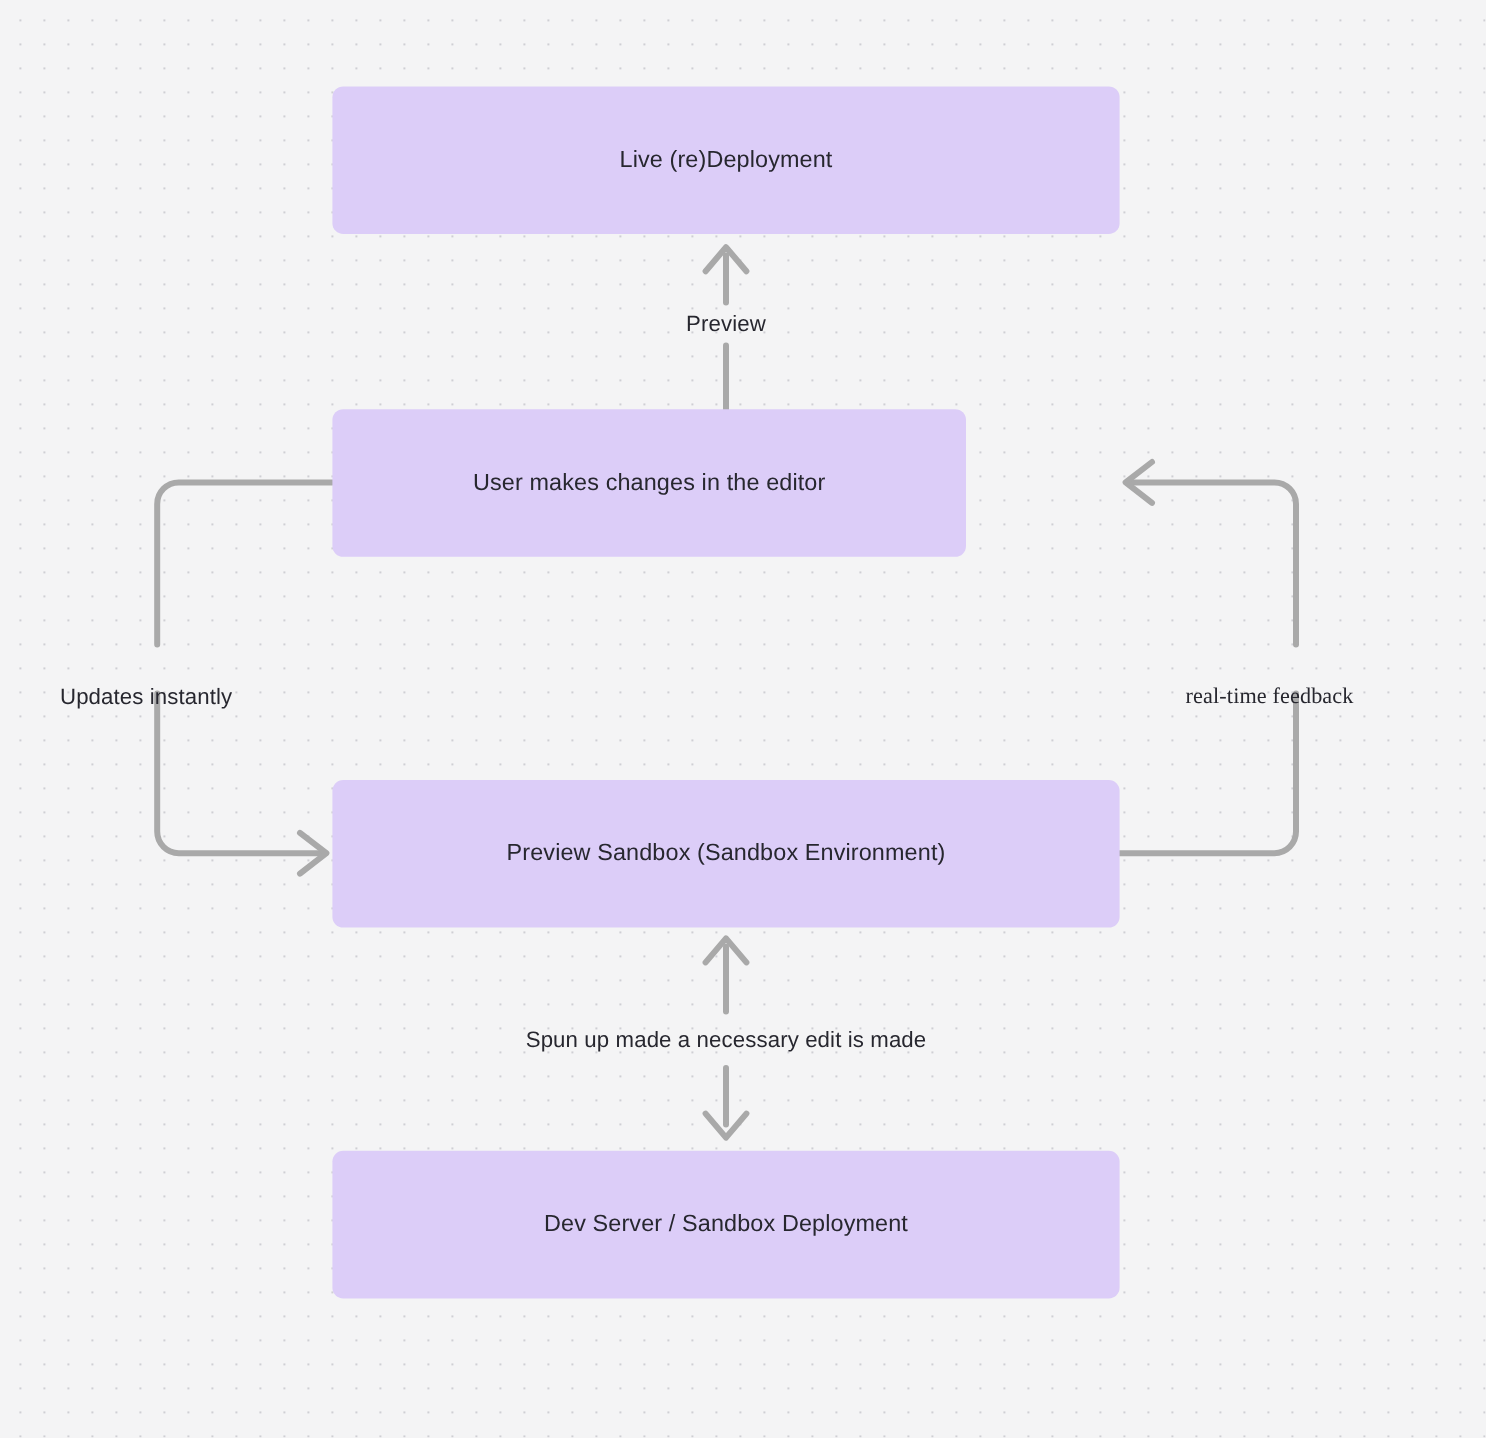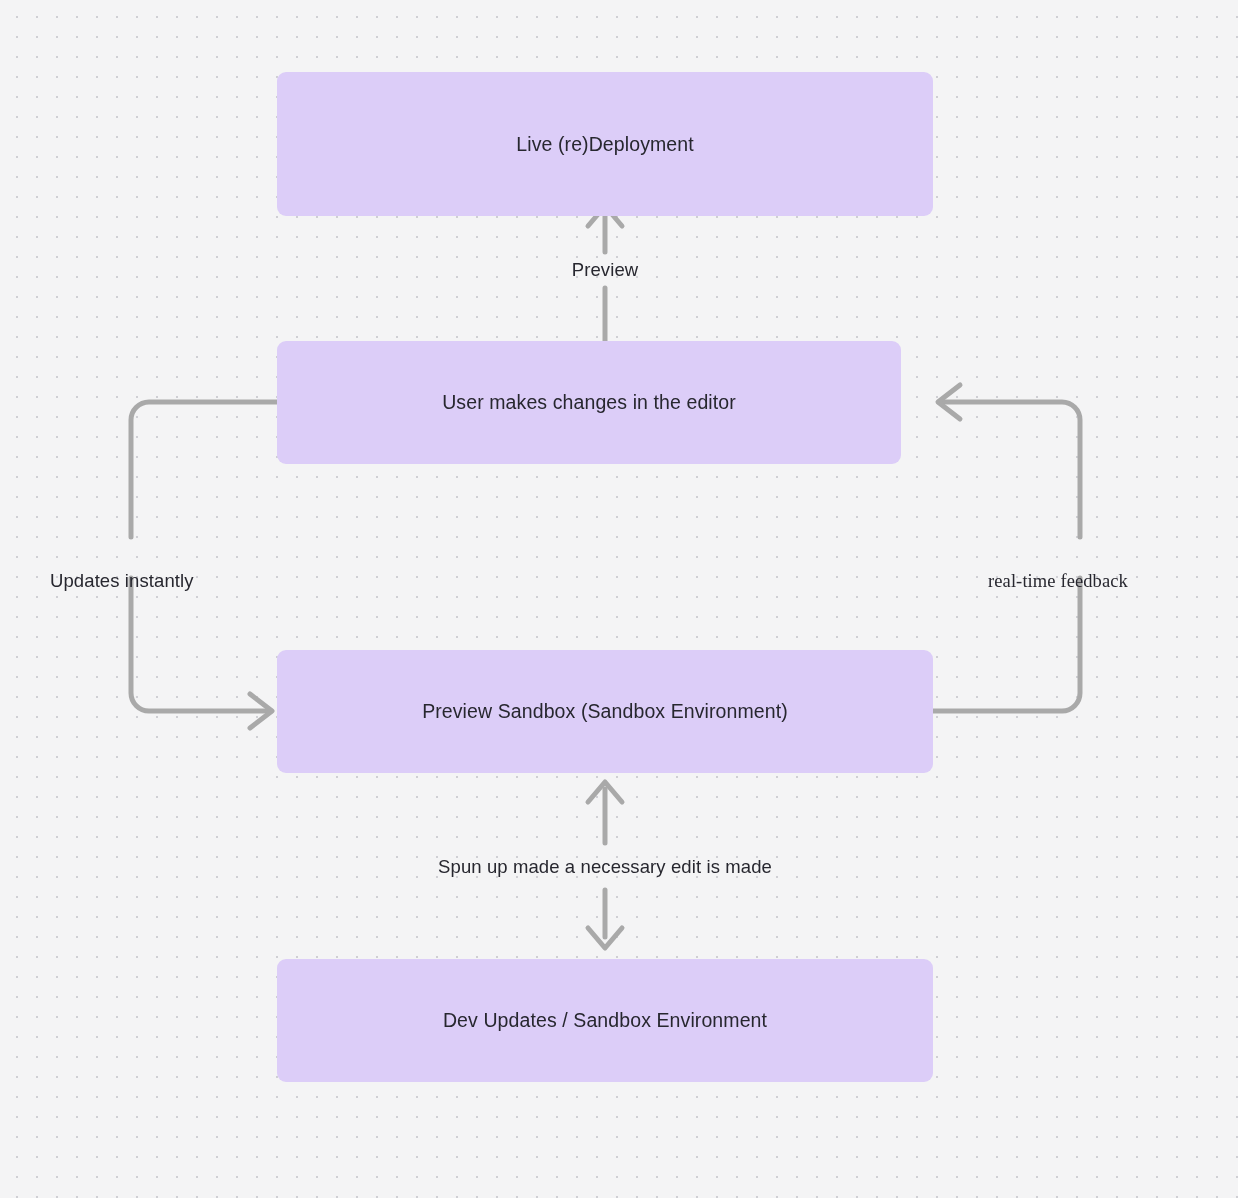--- a/index.html
+++ b/index.html
@@ -98,34 +98,34 @@
     </g>
 
     <g>
       <line x1="605" y1="843" x2="605" y2="789" stroke="#a9a9a9" stroke-width="5" stroke-linecap="round"></line>
       <polyline points="588,802 605,782 622,802" fill="none" stroke="#a9a9a9" stroke-width="5" stroke-linecap="round" stroke-linejoin="round"></polyline>
       <line x1="605" y1="890" x2="605" y2="937" stroke="#a9a9a9" stroke-width="5" stroke-linecap="round"></line>
       <polyline points="588,928 605,948 622,928" fill="none" stroke="#a9a9a9" stroke-width="5" stroke-linecap="round" stroke-linejoin="round"></polyline>
     </g>
   </svg>
 
-  <div class="node" style="left:277px; top:72px; width:656px; height:144px;">
+  <div class="node" style="left:277px; top:72px; width:656px; height:123px;">
     <span class="node-label">Live (re)Deployment</span>
   </div>
 
-  <div class="node" style="left:277px; top:341px; width:624px; height:123px;">
+  <div class="node" style="left:277px; top:341px; width:528px; height:123px;">
     <span class="node-label">User makes changes in the editor</span>
   </div>
 
   <div class="node" style="left:277px; top:650px; width:656px; height:123px;">
     <span class="node-label">Preview Sandbox (Sandbox Environment)</span>
   </div>
 
   <div class="node" style="left:277px; top:959px; width:656px; height:123px;">
-    <span class="node-label">Dev Updates / Sandbox Environment</span>
+    <span class="node-label">Dev Server / Sandbox Deployment</span>
   </div>
 
   <div class="edge-label centered" style="left:605px; top:270px;">Preview</div>
 
   <div class="edge-label left-anchor" style="left:50px; top:558px;">Updates instantly</div>
 
   <div class="edge-label left-anchor" style="left:988px; top:558px;font-family:Liberation Serif, serif;">real-time feedback</div>
 
   <div class="edge-label centered" style="left:605px; top:867px;">Spun up made a necessary edit is made</div>
 

